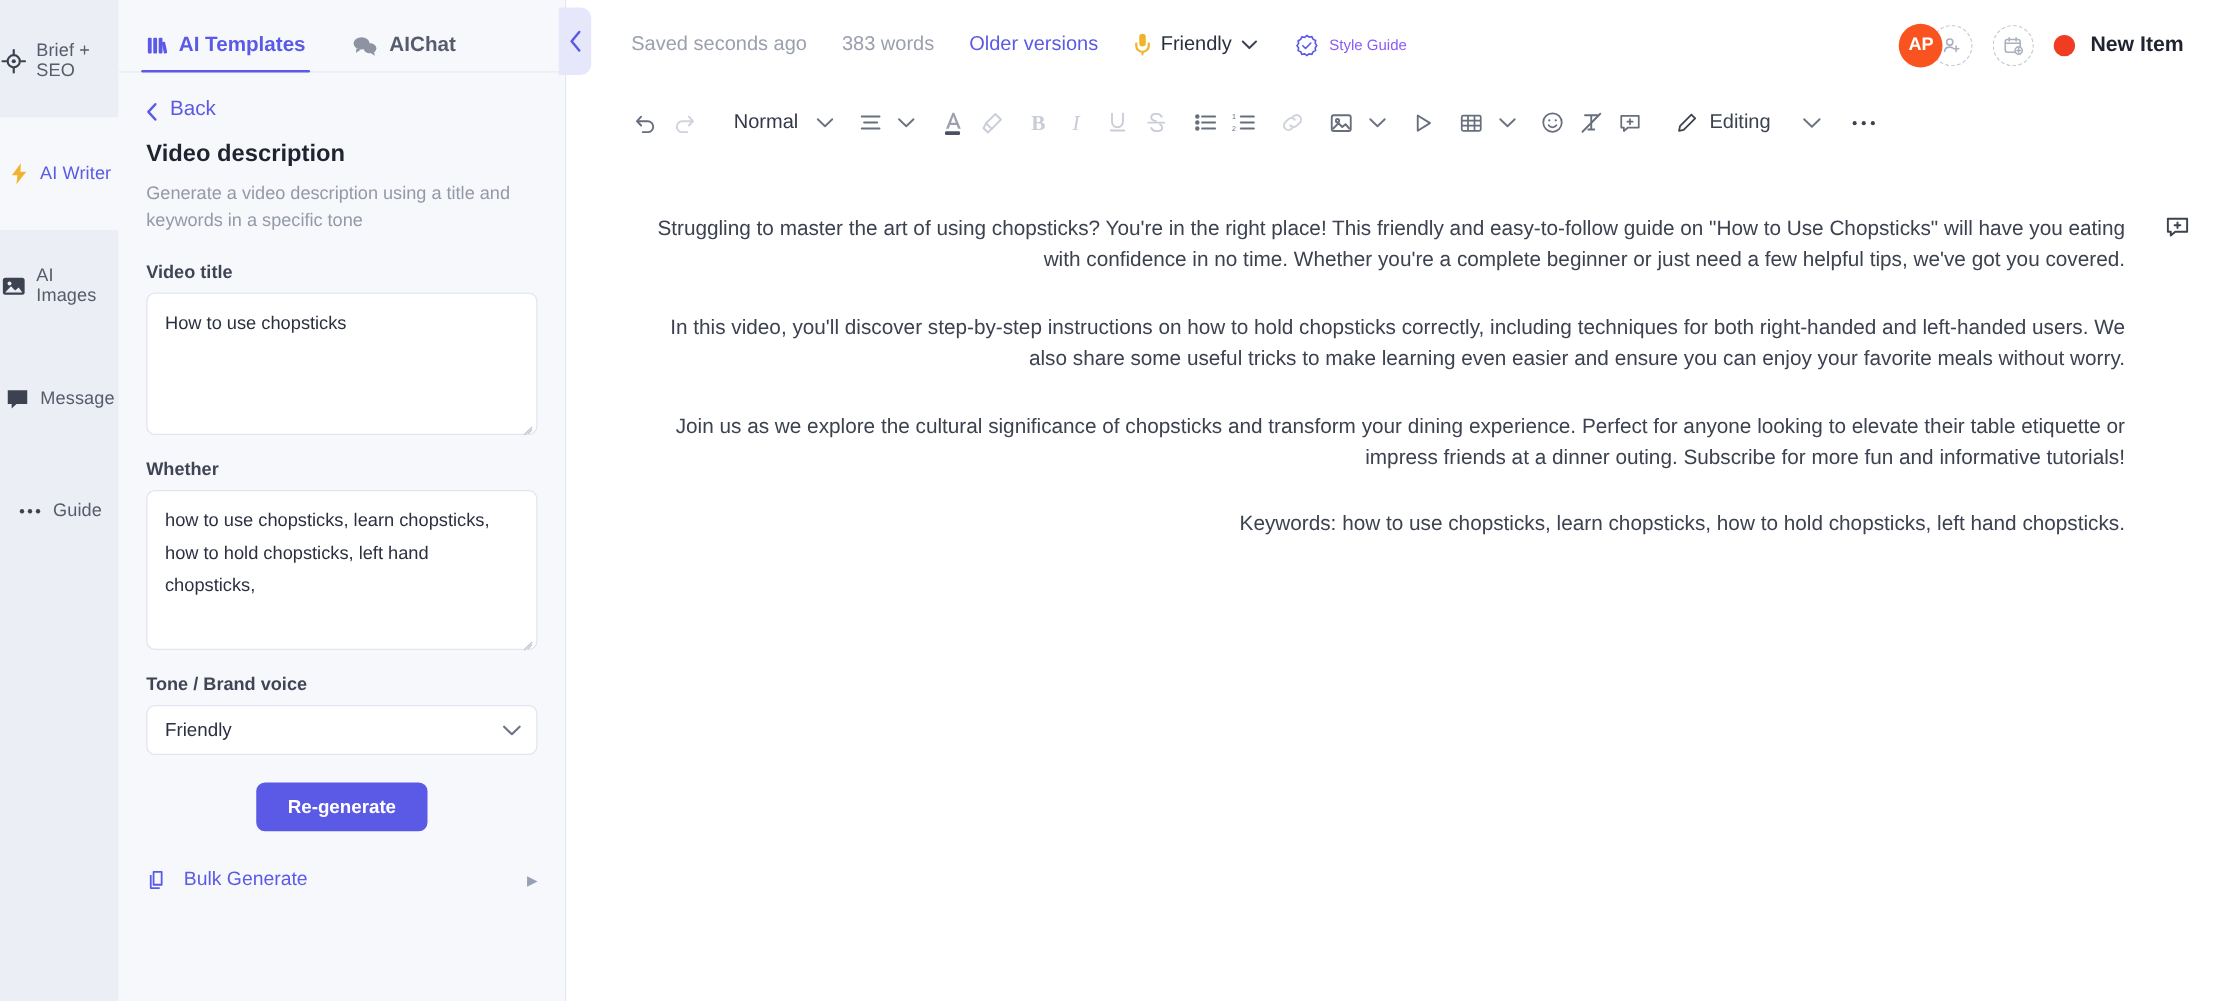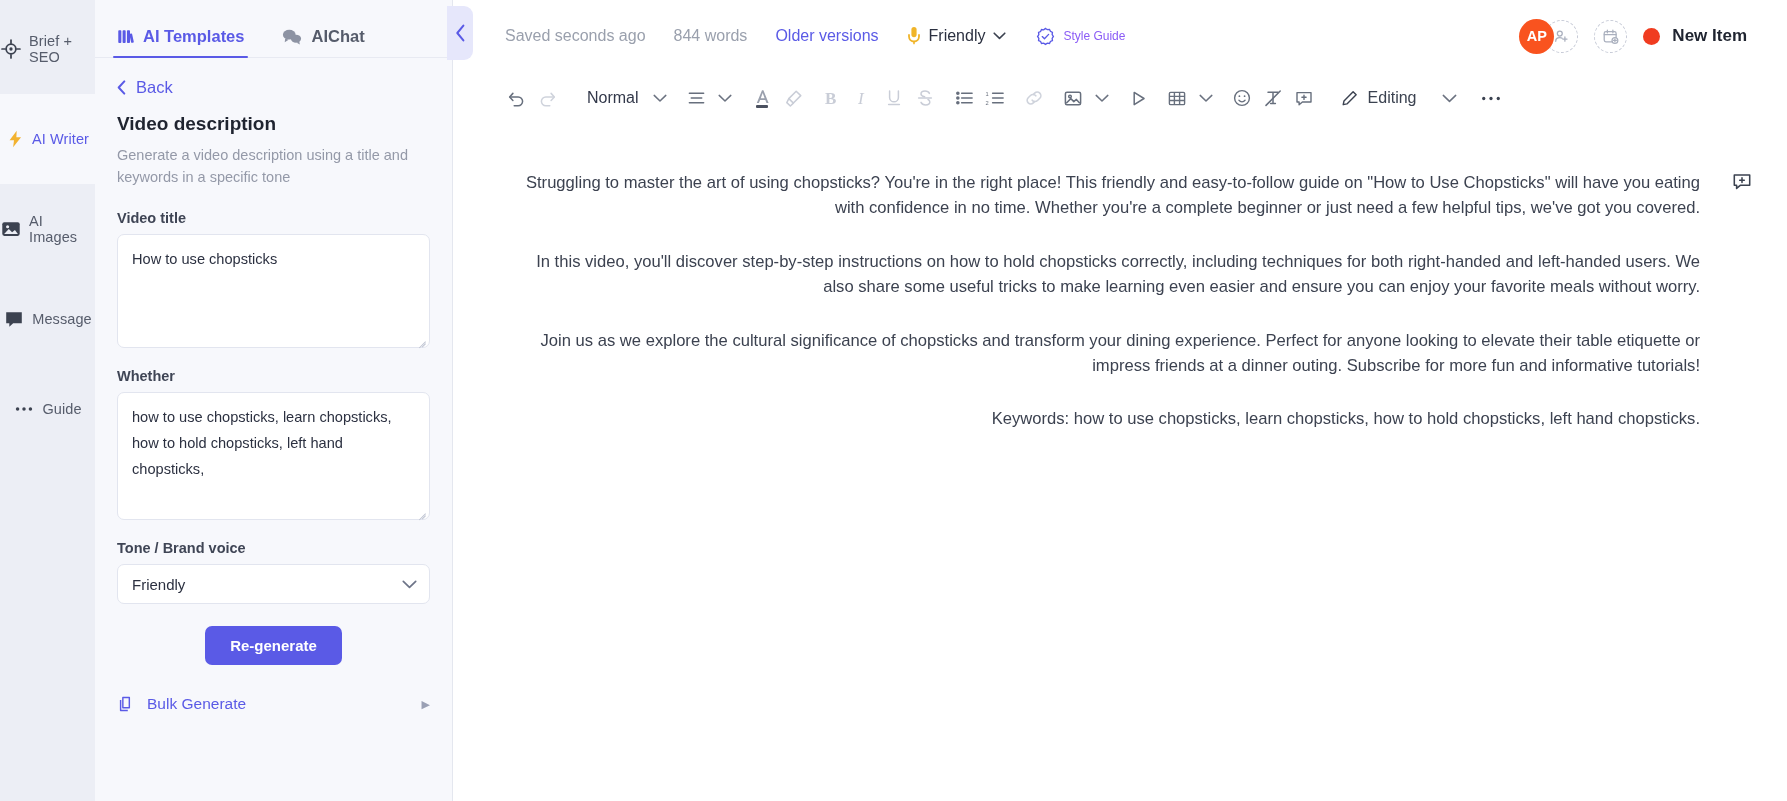--- a/index.html
+++ b/index.html
@@ -51,21 +51,21 @@
   .tab.active { color: #5a5ae6; }
   .tab.active::after {
     content: ""; position: absolute; left: 0; right: 0; bottom: -1px;
     height: 2.5px; background: #5a5ae6; border-radius: 2px;
   }
   .tab .tab-icon { display: flex; align-items: center; }
 
   .panel-body { padding: 20px 22px 0 22px; flex: 1; overflow: hidden; }
 
   .back-row {
-    display: flex; align-items: center; gap: 10px;
+    display: flex; align-items: flex-end; gap: 10px;
     color: #5a5ae6; font-size: 16.5px; cursor: pointer; margin-bottom: 16px;
   }
   .tpl-title { font-size: 19px; font-weight: 700; color: #1f2430; margin-bottom: 9px; }
   .tpl-sub { font-size: 14.5px; line-height: 1.52; color: #9499a8; margin-bottom: 22px; }
 
   .field-label { font-size: 14.5px; font-weight: 600; color: #3f4555; margin-bottom: 8px; }
   .field-box {
     background: #ffffff; border: 1px solid #e2e5ef; border-radius: 7px;
     font-size: 14.6px; color: #2b3040; line-height: 1.78;
     padding: 12px 14px; position: relative;
@@ -323,21 +323,21 @@
       <svg width="11" height="18" viewBox="0 0 11 18" fill="none" stroke="#5a5ae6" stroke-width="2" stroke-linecap="round" stroke-linejoin="round">
           <path d="M8.4 1.6 2.3 9l6.1 7.4"></path>
         </svg>
     </div>
   </div>
 
   <div class="editor">
 
     <div class="topbar">
       <span class="tb-meta">Saved seconds ago</span>
-      <span class="tb-meta">844 words</span>
+      <span class="tb-meta">383 words</span>
       <span class="tb-link">Older versions</span>
 
       <span class="tb-tone">
         <span>
           <svg width="14" height="20" viewBox="0 0 14 20" fill="#f0b429">
             <rect x="4.4" y="1" width="5.2" height="10.2" rx="2.6"></rect>
             <path d="M2 8.9v1.6a5 5 0 0 0 10 0V8.9" fill="none" stroke="#f0b429" stroke-width="1.8" stroke-linecap="round"></path>
             <rect x="6.2" y="15" width="1.6" height="3.4" rx=".8"></rect>
           </svg>
         </span>

